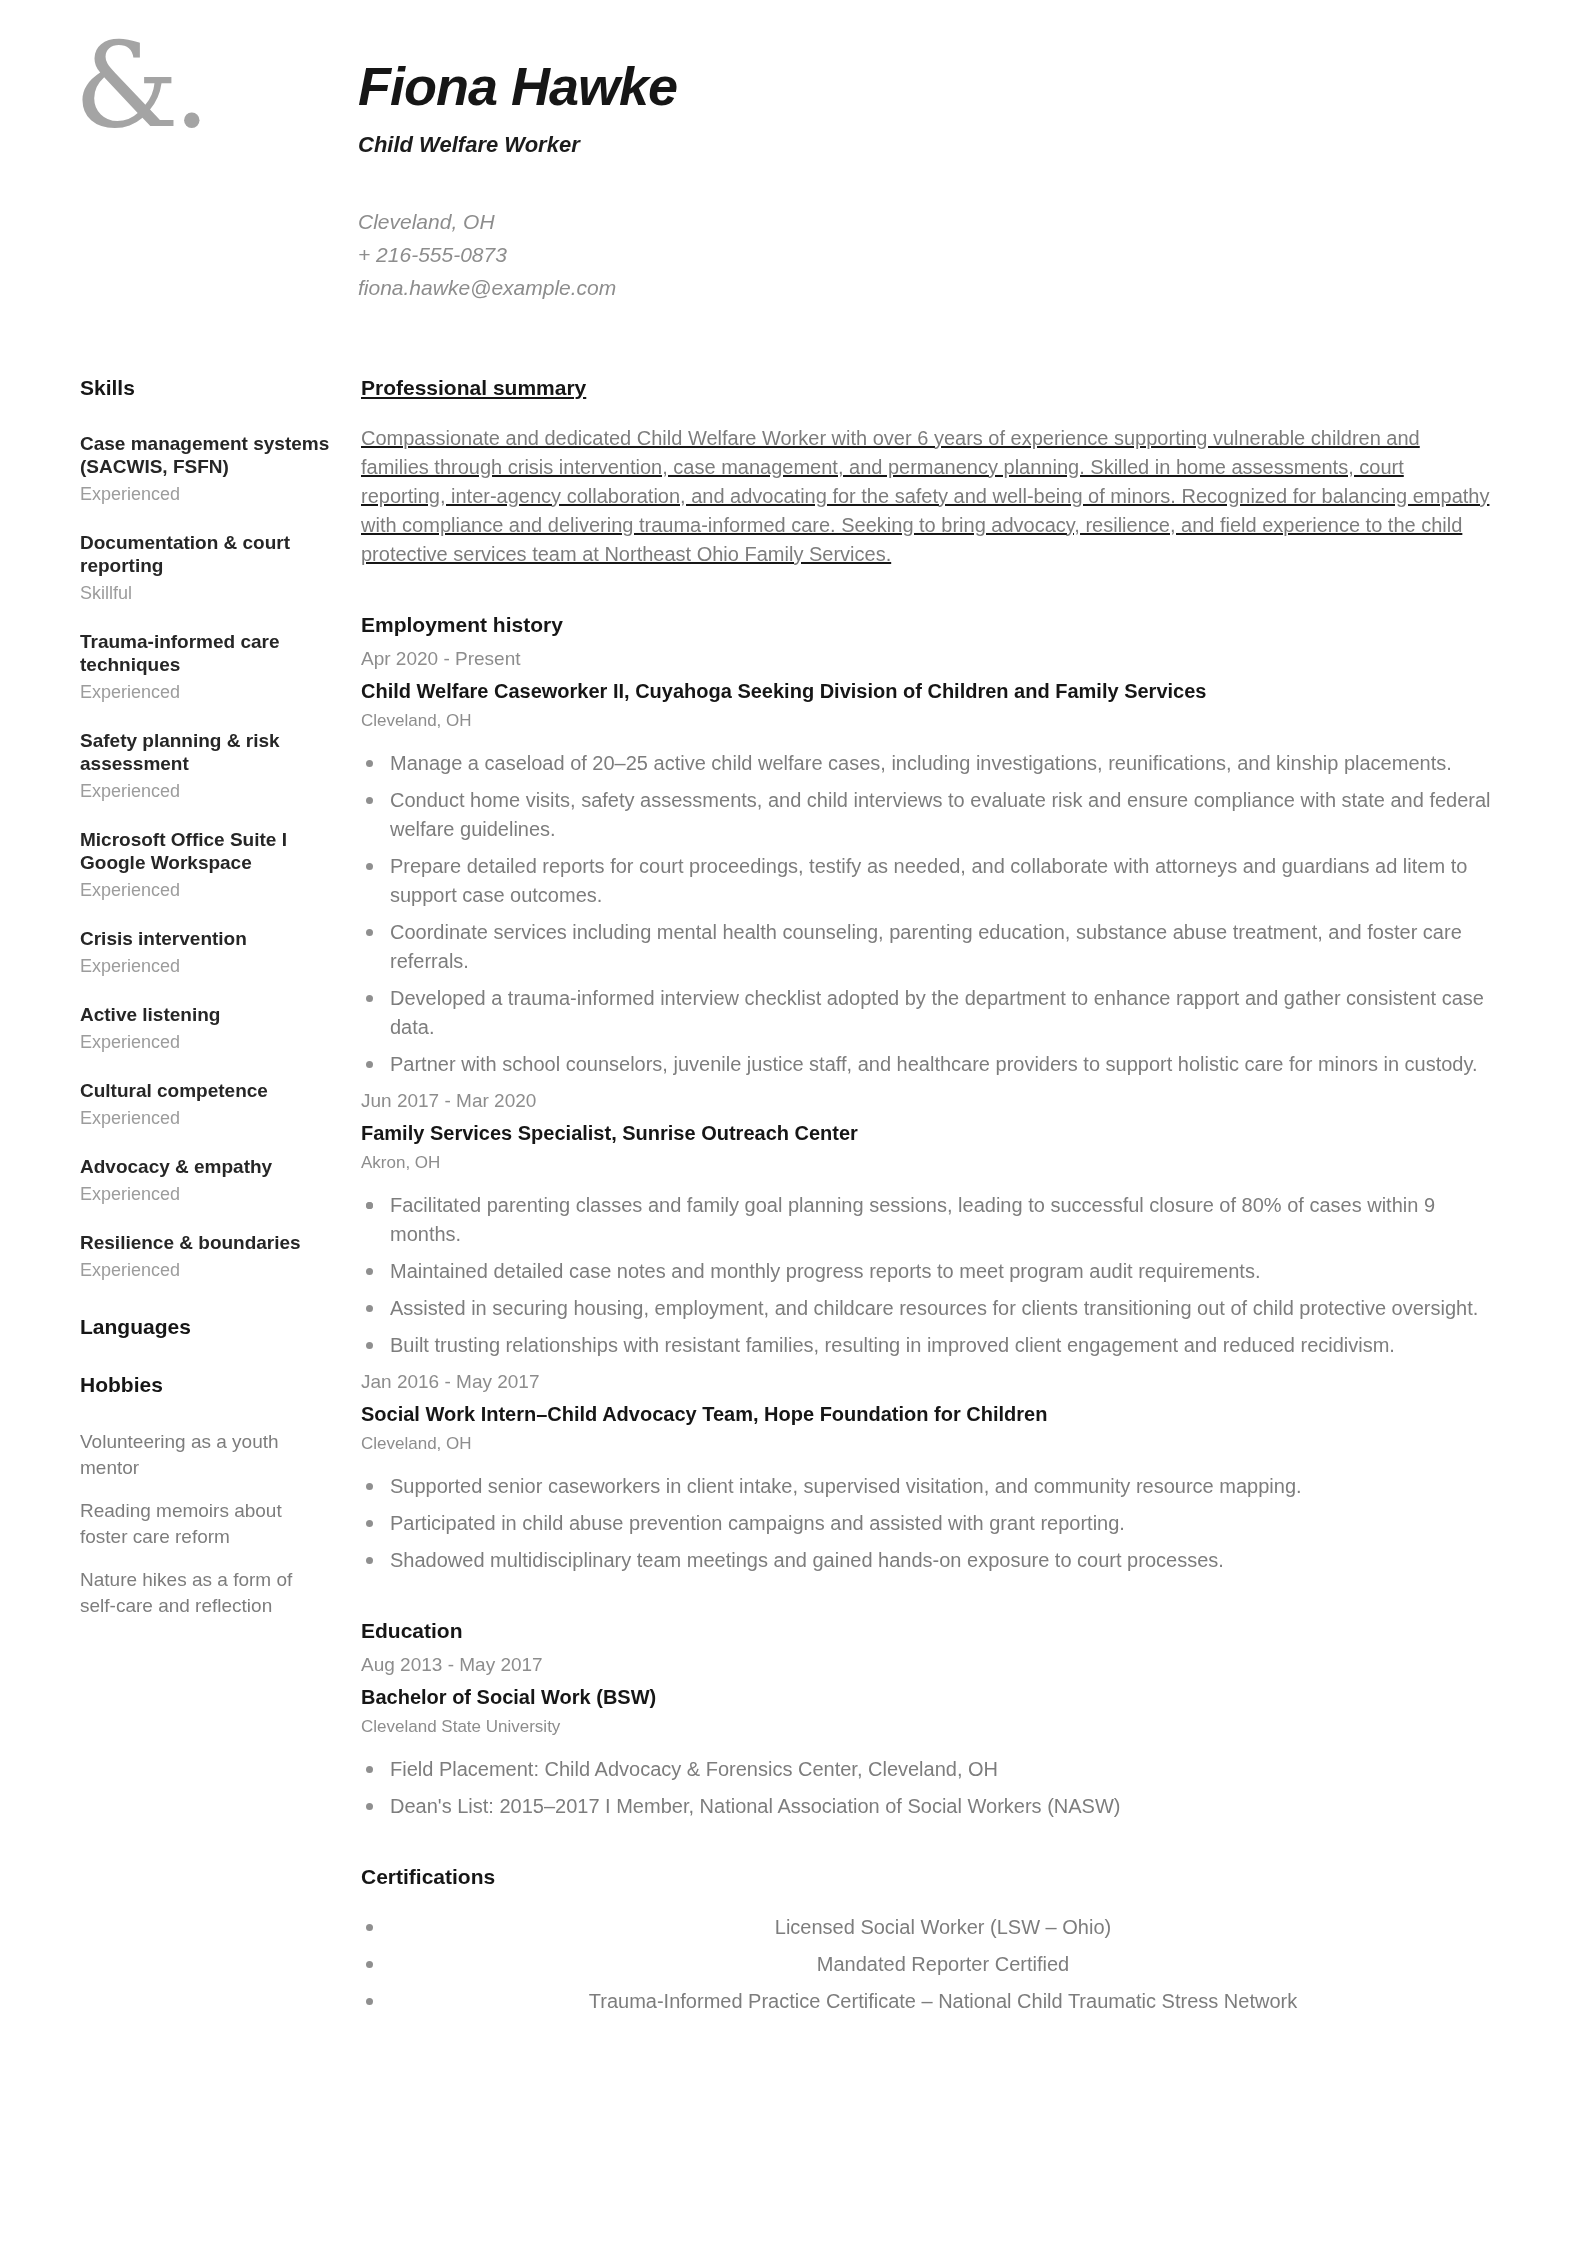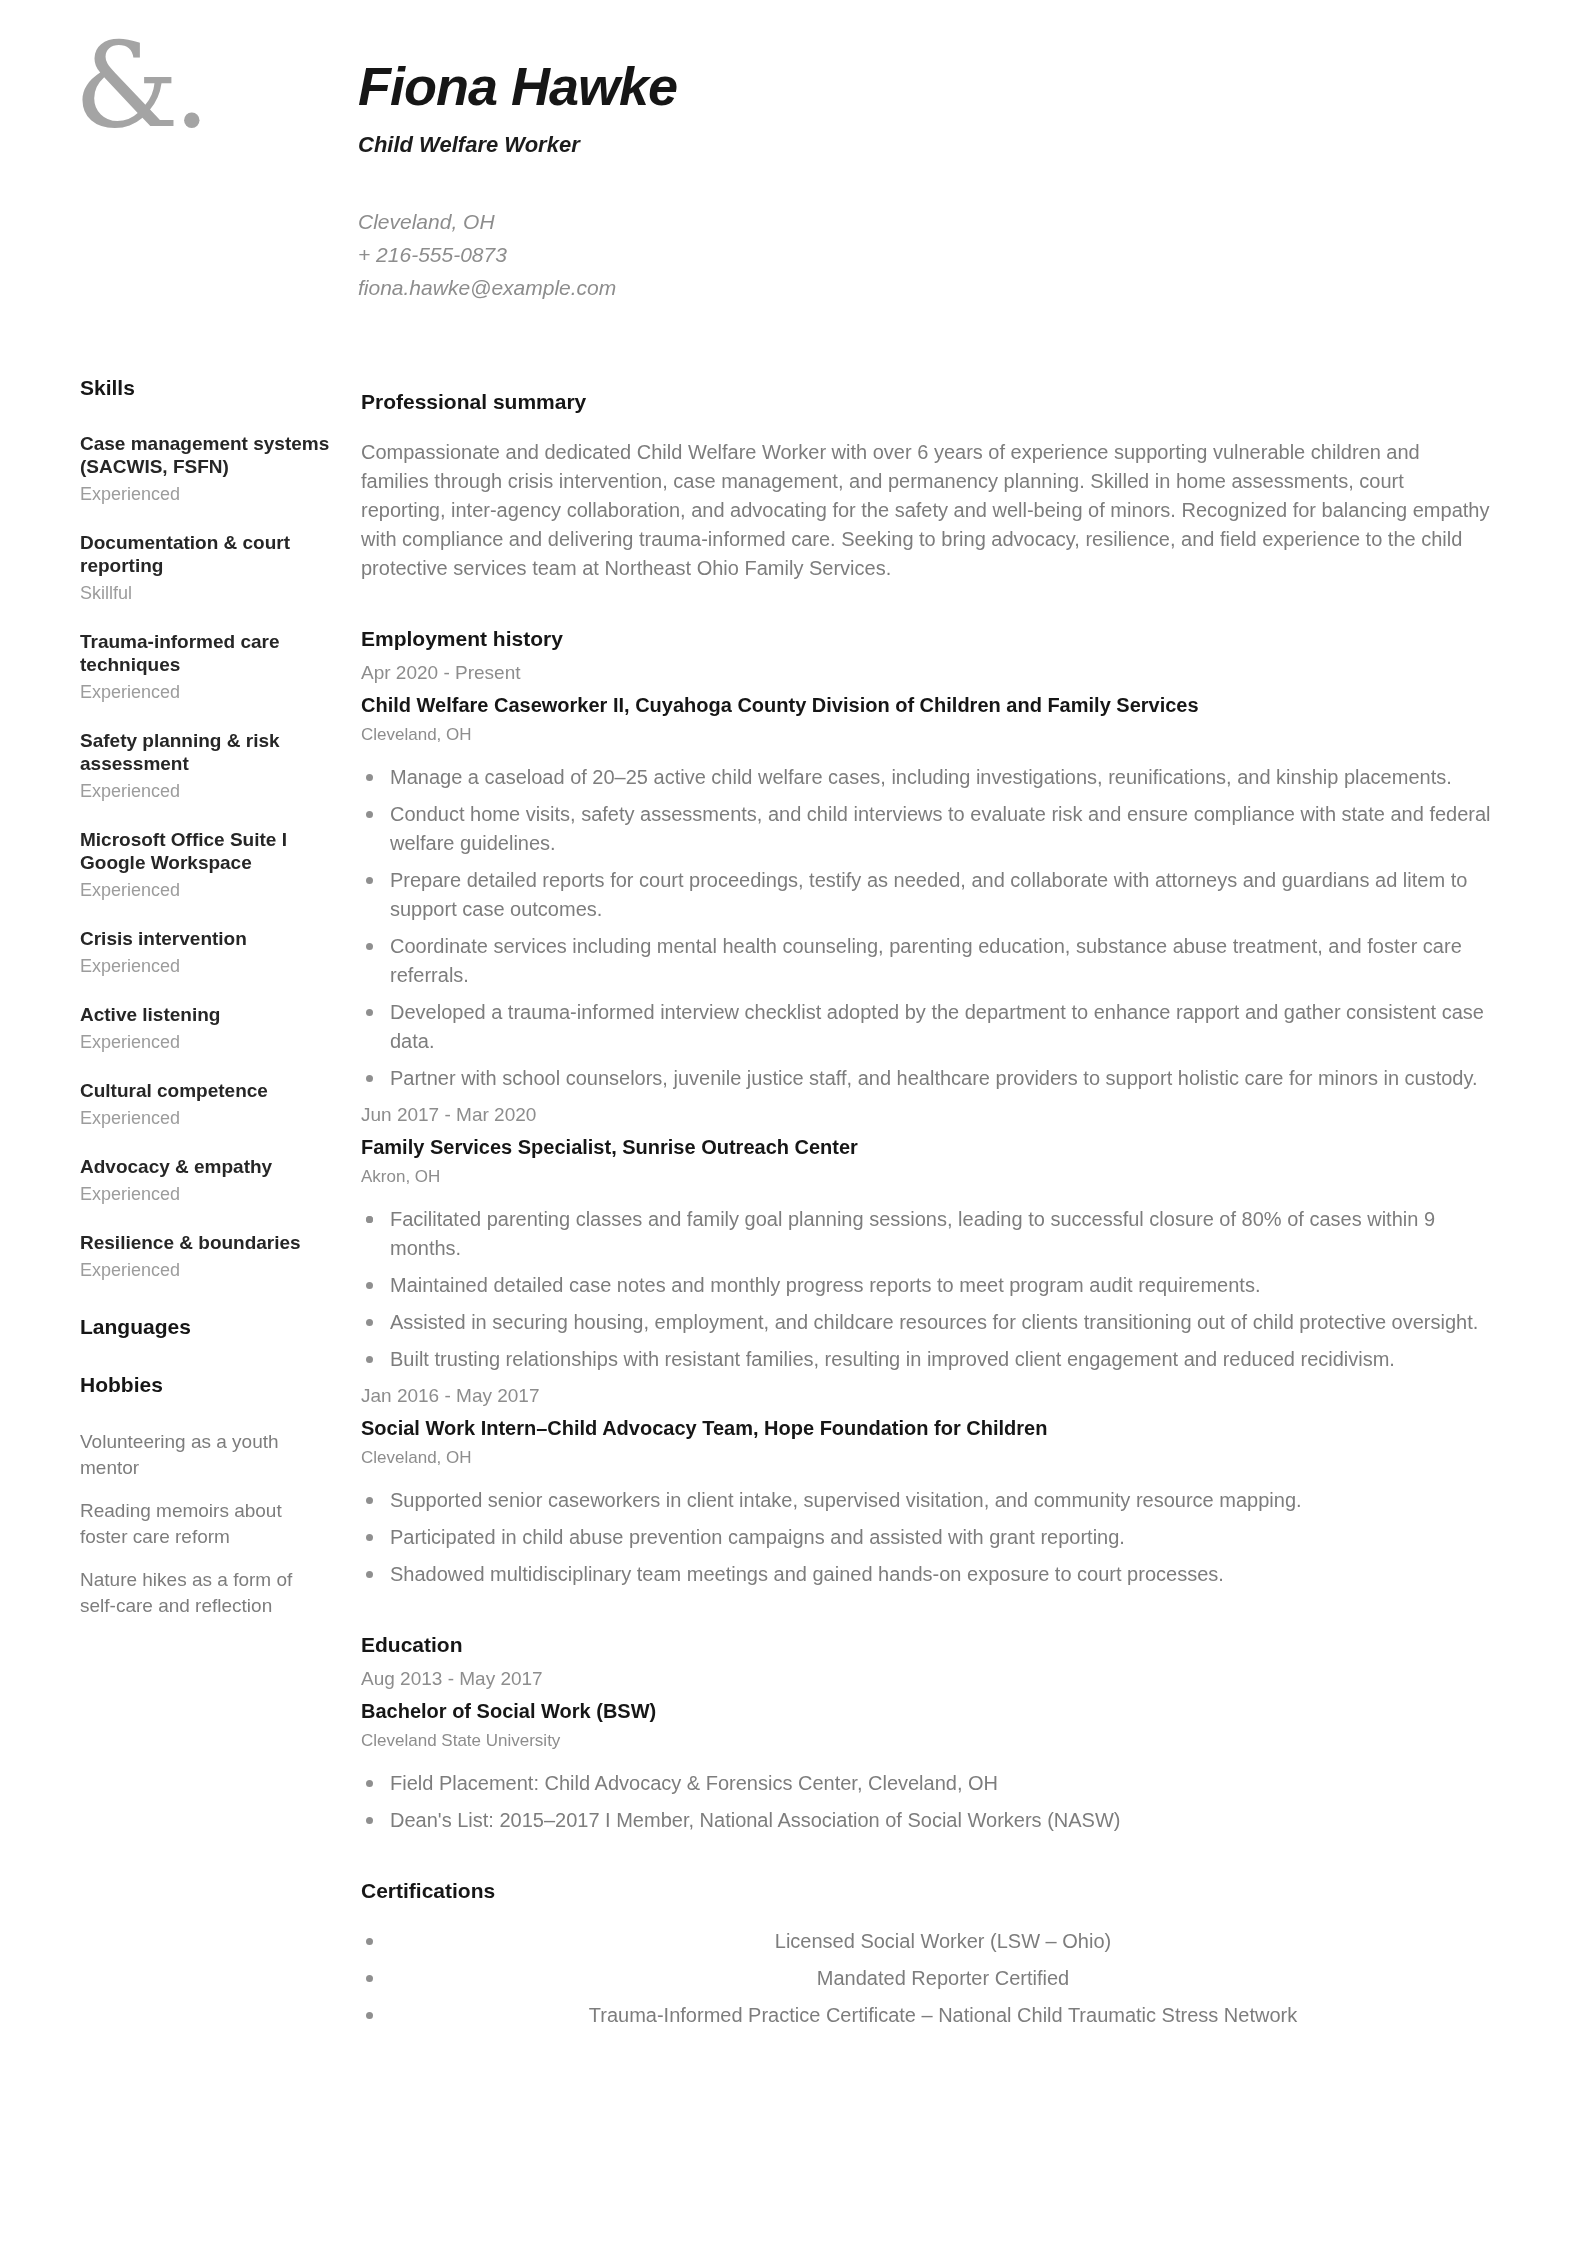--- a/index.html
+++ b/index.html
@@ -79,21 +79,21 @@
   }
   .hobby {
     font-size: 19px;
     color: #7d7d7d;
     line-height: 26px;
     margin-bottom: 17px;
   }
 
   
   .main-section { margin-top: 44px; }
-  .main-section:first-child { margin-top: 14px; }
+  .main-section:first-child { margin-top: 0; text-decoration: underline; }
   .summary {
     margin-top: 24px;
     font-size: 20px;
     line-height: 29px;
     color: #7d7d7d;
     max-width: 1130px;
   }
 
   .entry { margin-top: 10px; }
   .entry-dates { font-size: 19px; line-height: 23px; color: #8d8d8d; }
@@ -225,21 +225,21 @@
         <h2 class="section-heading">Professional summary</h2>
         <p class="summary">Compassionate and dedicated Child Welfare Worker with over 6 years of experience supporting vulnerable children and families through crisis intervention, case management, and permanency planning. Skilled in home assessments, court reporting, inter-agency collaboration, and advocating for the safety and well-being of minors. Recognized for balancing empathy with compliance and delivering trauma-informed care. Seeking to bring advocacy, resilience, and field experience to the child protective services team at Northeast Ohio Family Services.</p>
       </section>
 
       <section class="main-section">
         <h2 class="section-heading">Employment history</h2>
         <div>
 
             <article class="entry">
               <div class="entry-dates">Apr 2020 - Present</div>
-              <h3 class="entry-title">Child Welfare Caseworker II, Cuyahoga County Division of Children and Family Services</h3>
+              <h3 class="entry-title">Child Welfare Caseworker II, Cuyahoga Seeking Division of Children and Family Services</h3>
               <div class="entry-location">Cleveland, OH</div>
               <ul class="bullets">
 
                   <li class="bullet"><span class="dot"></span><span class="bullet-text">Manage a caseload of 20–25 active child welfare cases, including investigations, reunifications, and kinship placements.</span></li>
 
                   <li class="bullet"><span class="dot"></span><span class="bullet-text">Conduct home visits, safety assessments, and child interviews to evaluate risk and ensure compliance with state and federal welfare guidelines.</span></li>
 
                   <li class="bullet"><span class="dot"></span><span class="bullet-text">Prepare detailed reports for court proceedings, testify as needed, and collaborate with attorneys and guardians ad litem to support case outcomes.</span></li>
 
                   <li class="bullet"><span class="dot"></span><span class="bullet-text">Coordinate services including mental health counseling, parenting education, substance abuse treatment, and foster care referrals.</span></li>

